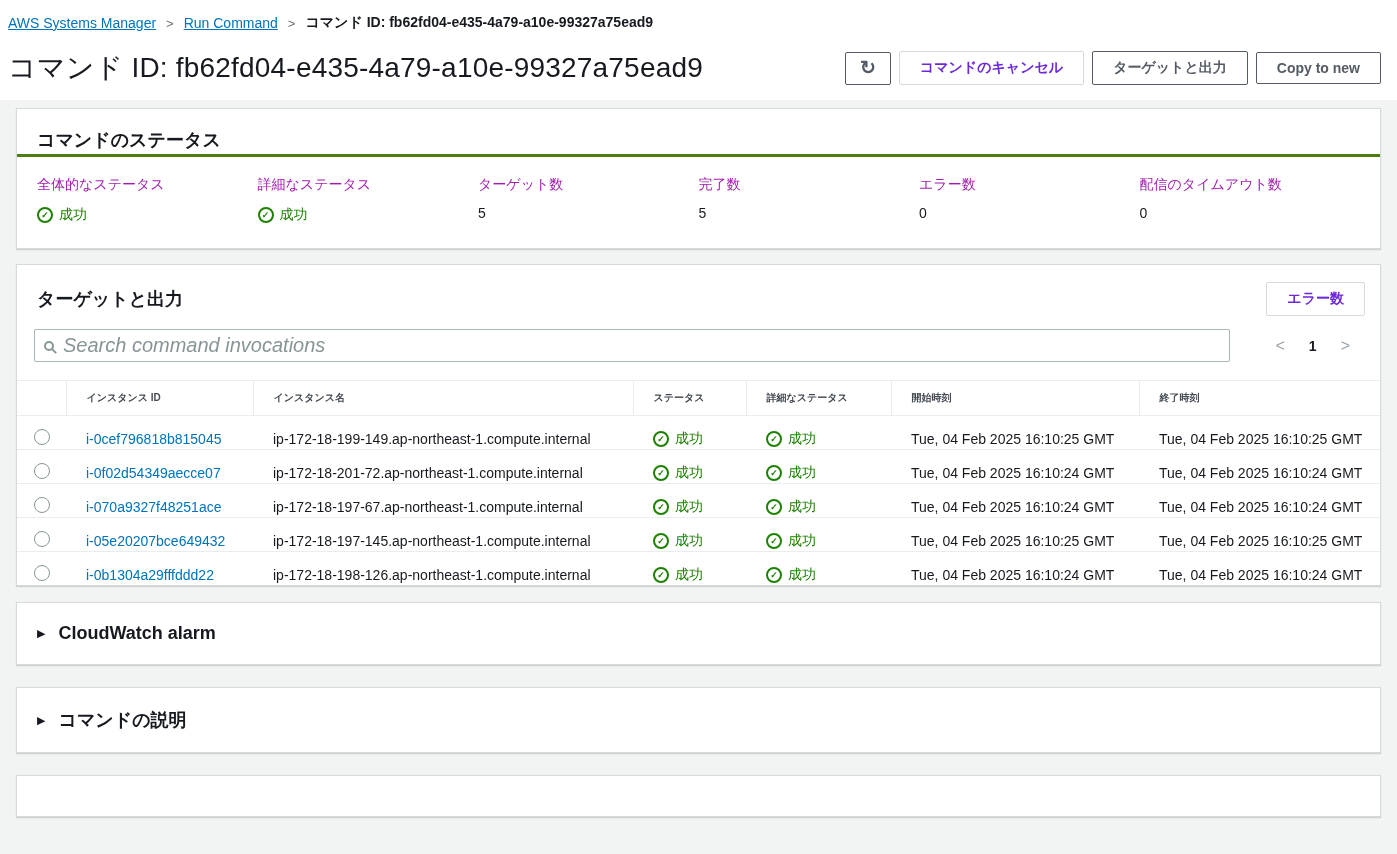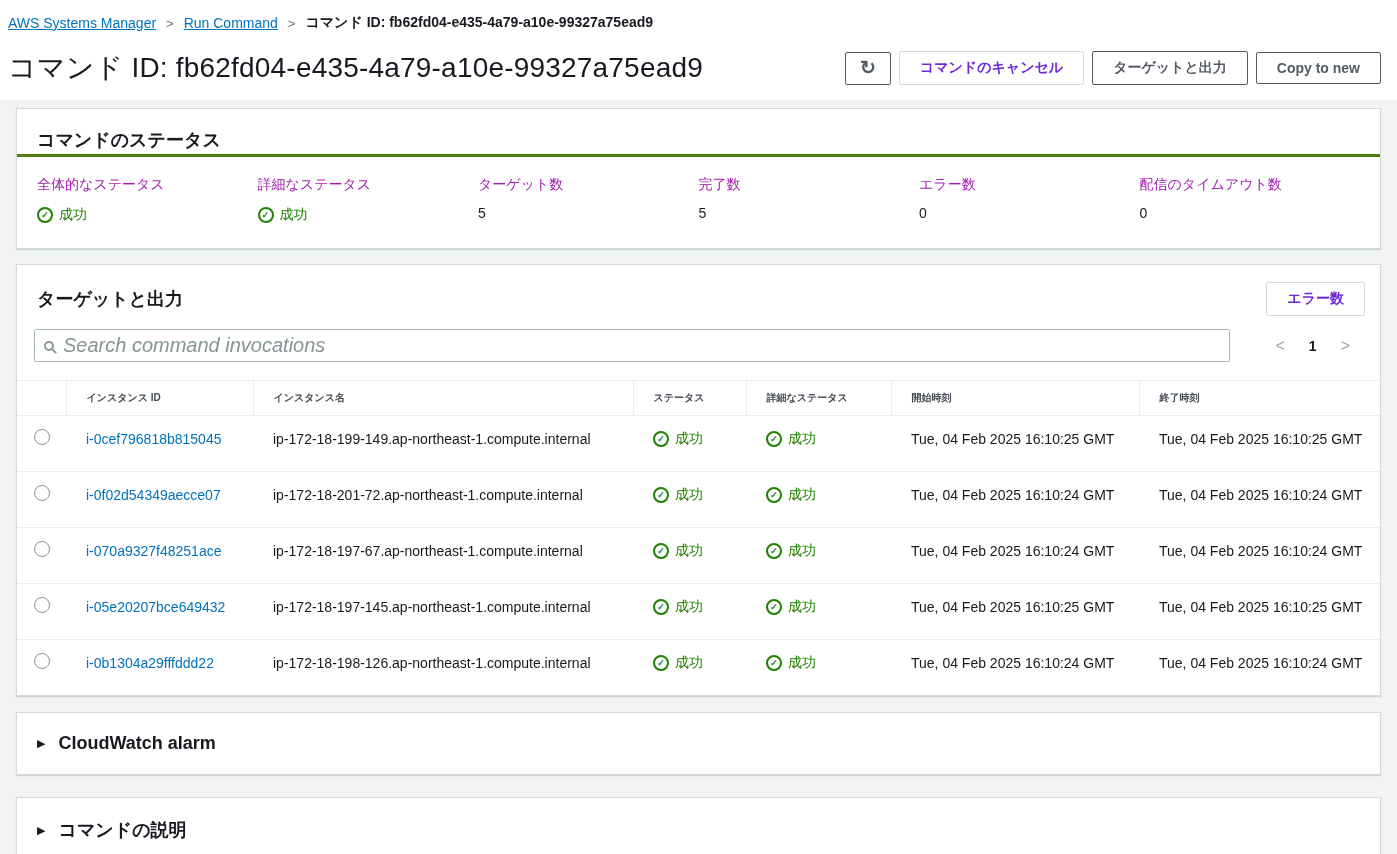--- a/index.html
+++ b/index.html
@@ -66,21 +66,21 @@
   .pg-arrow { color:#98a1a8; font-size:16px; cursor:default; }
   .pg-current { font-weight:700; color:#16191f; font-size:14px; }
   
   table { width:100%; border-collapse:collapse; table-layout:fixed; }
   thead th {
     text-align:left; font-size:10px; font-weight:700; color:#444b53;
     padding:10px 10px 10px 20px; border-top:1px solid #eaeded; border-bottom:1px solid #eaeded;
   }
   thead th + th { border-left:1px solid #eaeded; }
   thead th.c-radio { border-left:none; }
-  tbody td { padding:13px 10px 23px 20px; font-size:14px; color:#16191f; }
+  tbody td { padding:13px 10px 1px 20px; font-size:14px; color:#16191f; }
   tbody tr:not(:last-child) td { border-bottom:1px solid #eaeded; }
   td.c-radio, th.c-radio { padding-left:17px; }
   .radio {
     width:16px; height:16px; border:1px solid #879596; border-radius:50%;
     display:inline-block; background:#fff; cursor:pointer;
   }
   a.tbl-link { color:#0073bb; text-decoration:none; cursor:pointer; }
   
   .collapse-card { padding:20px 20px; display:flex; align-items:center; gap:13px; }
   .cc-1 { margin-top:16px; }

